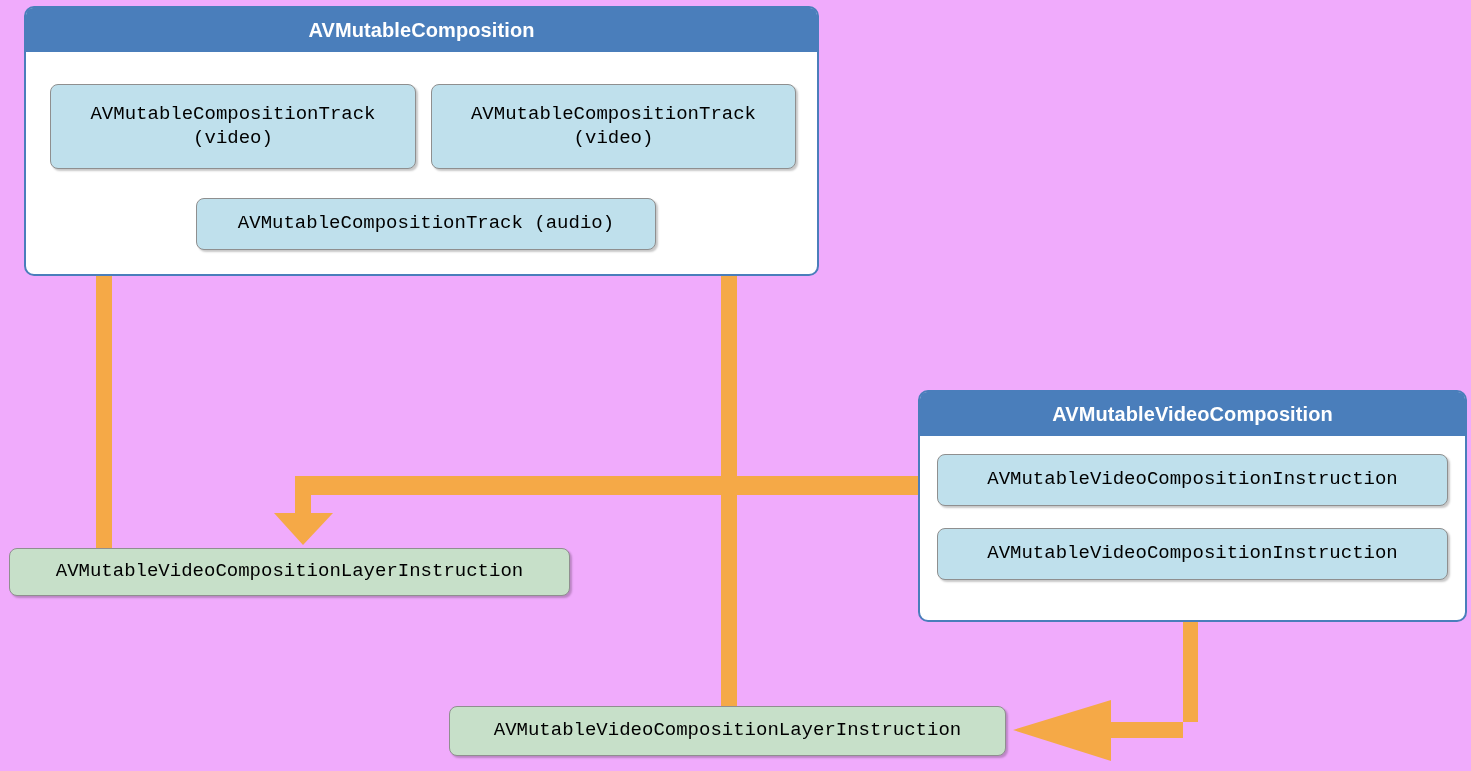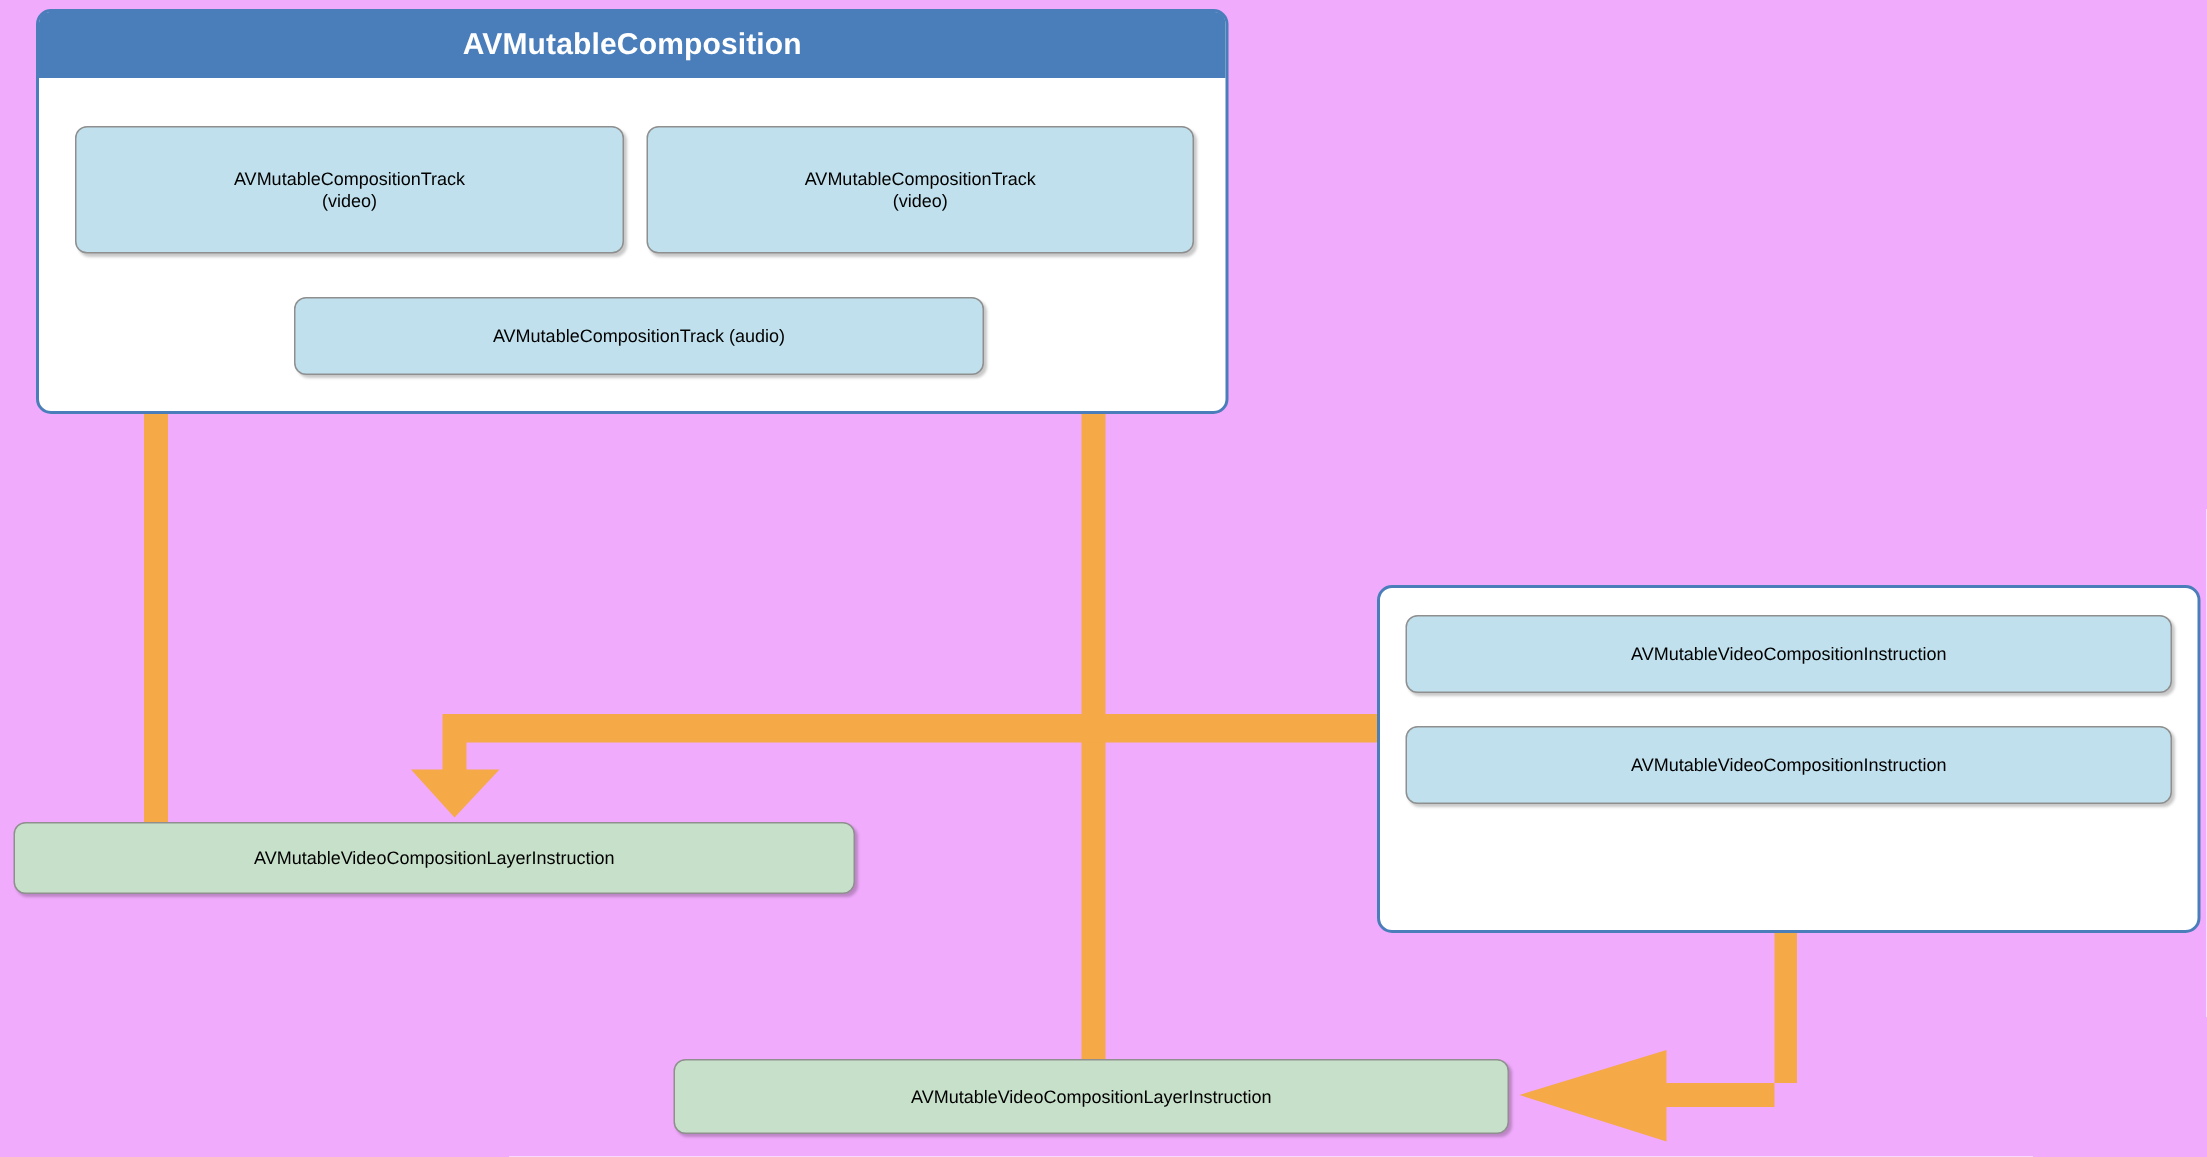--- a/index.html
+++ b/index.html
@@ -55,25 +55,26 @@
   
   .node {
     position: absolute;
     box-sizing: border-box;
     border: 1px solid #8f8f8f;
     border-radius: 8px;
     display: flex;
     align-items: center;
     justify-content: center;
     text-align: center;
-    font-size: 12px;
+    font-size: 19px;
     color: #000000;
     line-height: 1.22;
     box-shadow: 2px 2px 2px rgba(0,0,0,0.22);
     padding: 2px 20px;
+    font-family: Liberation Mono, monospace;
   }
   .node.blue  { background: #bfe0ec; }
   .node.green { background: #c7e0c9; align-items: center; }
 </style>
 </head>
 <body>
 
 <div id="diagram-canvas">
 
   <svg id="arrow-layer" viewBox="0 0 1471 771" width="1471" height="771" xmlns="http://www.w3.org/2000/svg">
@@ -102,20 +103,21 @@
       </div>
 
       <div class="node blue" style="left:170px; top:146px; width:460px; height:52px;">
         <span>AVMutableCompositionTrack (audio)</span>
       </div>
 
     </div>
   </div>
 
   <div class="panel" style="left:918px; top:390px; width:549px; height:232px;">
+    <div class="panel-header">AVMutableVideoComposition</div>
     <div class="panel-body" style="height:174px;">
 
       <div class="node blue" style="left:17px; top:18px; width:511px; height:52px;">
         <span>AVMutableVideoCompositionInstruction</span>
       </div>
 
       <div class="node blue" style="left:17px; top:92px; width:511px; height:52px;">
         <span>AVMutableVideoCompositionInstruction</span>
       </div>
 

